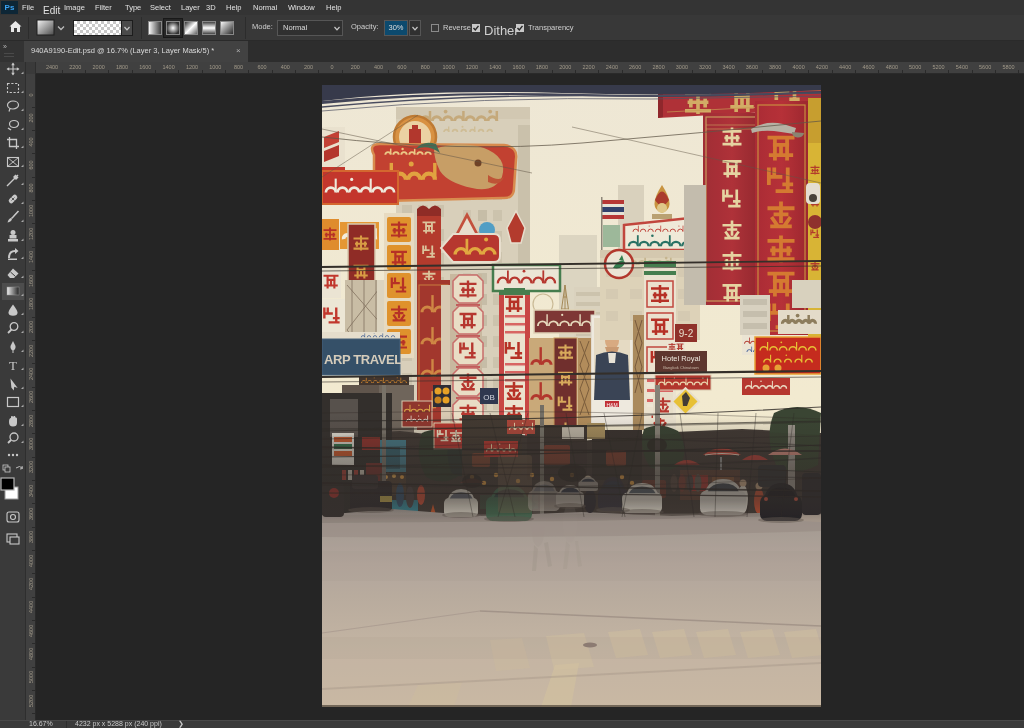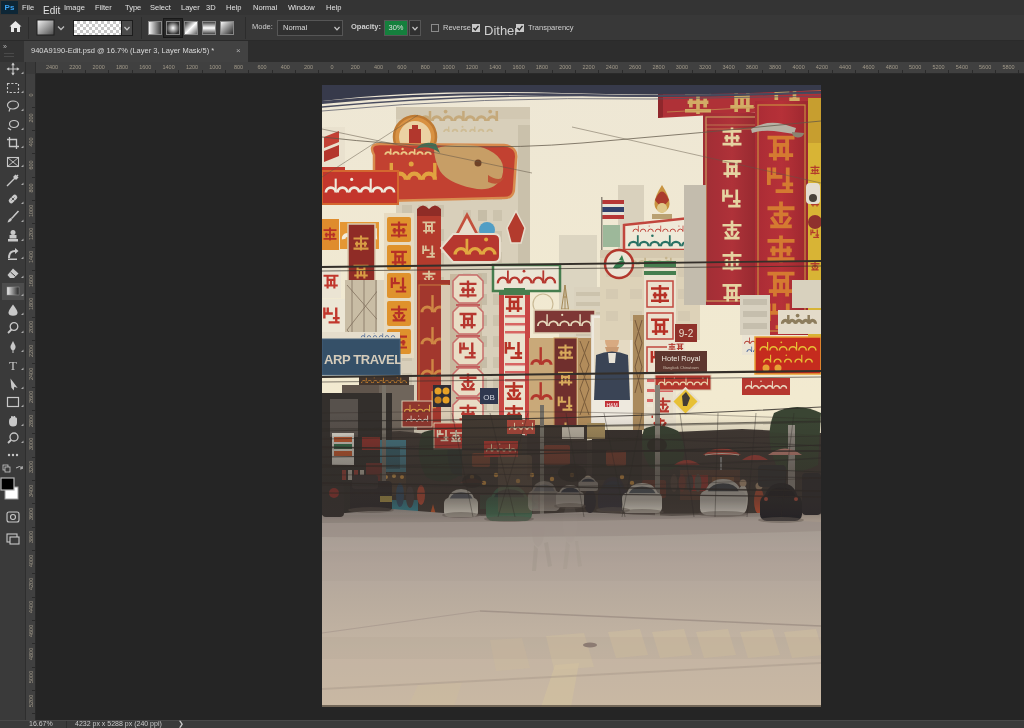--- a/index.html
+++ b/index.html
@@ -82,22 +82,22 @@
   </svg>
 <svg class="abs" style="left:220px;top:21px;" width="14" height="14" viewBox="0 0 14 14">
     <rect x="0.5" y="0.5" width="13" height="13" fill="url(#g_dia)" stroke="#888"></rect>
   </svg>
 <div class="abs" style="left:245px;top:17px;width:1px;height:22px;background:#2c2c2c;"></div>
 <div class="abs" style="left:252px;top:22px;font-size:7.5px;color:#cfcfcf;">Mode:</div>
 <div class="abs" style="left:277px;top:20px;width:66px;height:16px;background:#303030;border:1px solid #565656;color:#dddddd;font-size:7.5px;line-height:14px;padding-left:5px;">Normal</div>
 <svg class="abs" style="left:333px;top:26px;" width="8" height="5" viewBox="0 0 8 5">
     <path d="M1.5 1 L4 3.8 L6.5 1" stroke="#c9c9c9" stroke-width="1.2" fill="none"></path>
   </svg>
-<div class="abs" style="left:351px;top:22px;font-size:7.5px;color:#cfcfcf;font-weight:bold;">Opacity:</div>
-<div class="abs" style="left:384px;top:20px;width:24px;height:16px;background:#15803d;border:1px solid #565656;color:#dddddd;font-size:7.5px;line-height:14px;text-align:center;">30%</div>
+<div class="abs" style="left:351px;top:22px;font-size:7.5px;color:#cfcfcf;">Opacity:</div>
+<div class="abs" style="left:384px;top:20px;width:24px;height:16px;background:#0c4a6e;border:1px solid #565656;color:#dddddd;font-size:7.5px;line-height:14px;text-align:center;">30%</div>
 <div class="abs" style="left:409px;top:20px;width:12px;height:16px;background:#303030;border:1px solid #565656;"></div>
 <svg class="abs" style="left:411px;top:26px;" width="8" height="5" viewBox="0 0 8 5">
     <path d="M1.5 1 L4 3.8 L6.5 1" stroke="#c9c9c9" stroke-width="1.2" fill="none"></path>
   </svg>
 <div class="abs" style="left:431px;top:24px;width:8px;height:8px;background:#383838;border:1px solid #8a8a8a;"></div>
 <div class="abs" style="left:443px;top:23px;font-size:7.5px;color:#cfcfcf;">Reverse</div>
 <div class="abs" style="left:472px;top:24px;width:8px;height:8px;background:#c8c8c8;border:1px solid #c8c8c8;"></div>
 <svg class="abs" style="left:472px;top:24px;" width="8" height="8" viewBox="0 0 8 8">
     <path d="M1.5 4 L3.3 6 L6.5 1.8" stroke="#262626" stroke-width="1.4" fill="none"></path>
   </svg>

